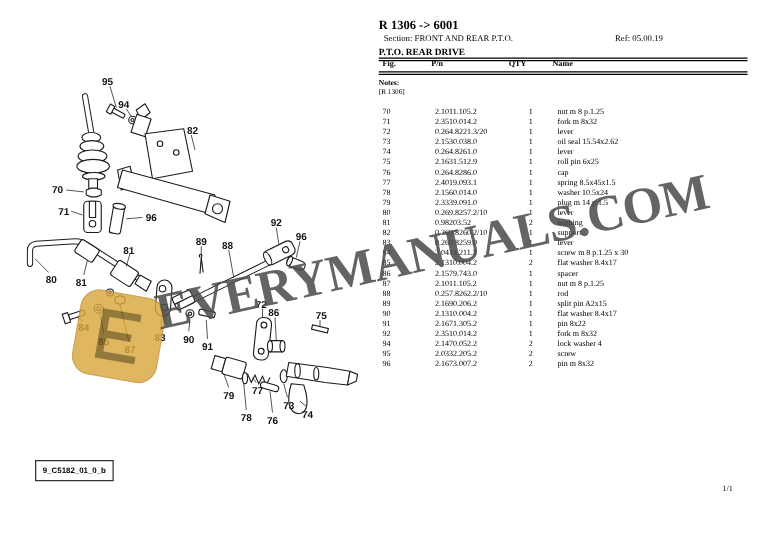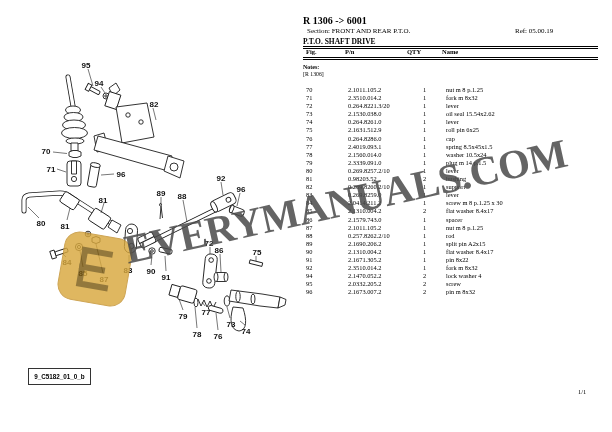--- a/index.html
+++ b/index.html
@@ -5,21 +5,21 @@
   * { margin:0; padding:0; box-sizing:border-box; }
   html,body { background:#e9e9e9; }
   body { font-family:"Liberation Serif", serif; color:#000; }
 
   .sheet { position:relative; width:612px; height:432px; background:#ffffff; overflow:hidden; margin:0 auto; }
 
   
   .doc-code { position:absolute; left:303px; top:15px; width:295px; text-align:left;
               font-weight:bold; font-size:10px; }
   .section-label { position:absolute; left:307px; top:27px; font-size:7px; }
-  .ref-label { position:absolute; left:515px; top:27px; font-size:7px; }
+  .ref-label { position:absolute; left:492px; top:27px; font-size:7px; }
   .page-title { position:absolute; left:303px; top:37px; font-weight:bold; font-size:7.5px; }
 
   .rule { position:absolute; left:303px; width:295px; height:3px;
           border-top:1.2px solid #000; border-bottom:0.8px solid #000; }
   .rule-1 { top:46px; } .rule-2 { top:56.5px; }
 
   .thead { position:absolute; left:303px; top:48px; width:295px; height:8px;
            font-weight:bold; font-size:6.5px; }
   .thead span { position:absolute; top:0; }
   .th-fig { left:3px; } .th-pn { left:42px; } .th-qty { left:104px; } .th-name { left:139px; }
@@ -55,21 +55,21 @@
   .page-num { position:absolute; left:578px; top:388px; font-size:6.5px; }
 </style>
 </head>
 <body>
 
 <div class="sheet">
 
   <div class="doc-code">R 1306 -&gt; 6001</div>
   <div class="section-label">Section: FRONT AND REAR P.T.O.</div>
   <div class="ref-label">Ref: 05.00.19</div>
-  <div class="page-title">P.T.O. SHAFT DRIVE</div>
+  <div class="page-title">P.T.O. REAR DRIVE</div>
 
   <div class="rule rule-1"></div>
   <div class="thead">
     <span class="th-fig">Fig.</span>
     <span class="th-pn">P/n</span>
     <span class="th-qty">QTY</span>
     <span class="th-name">Name</span>
   </div>
   <div class="rule rule-2"></div>
 

